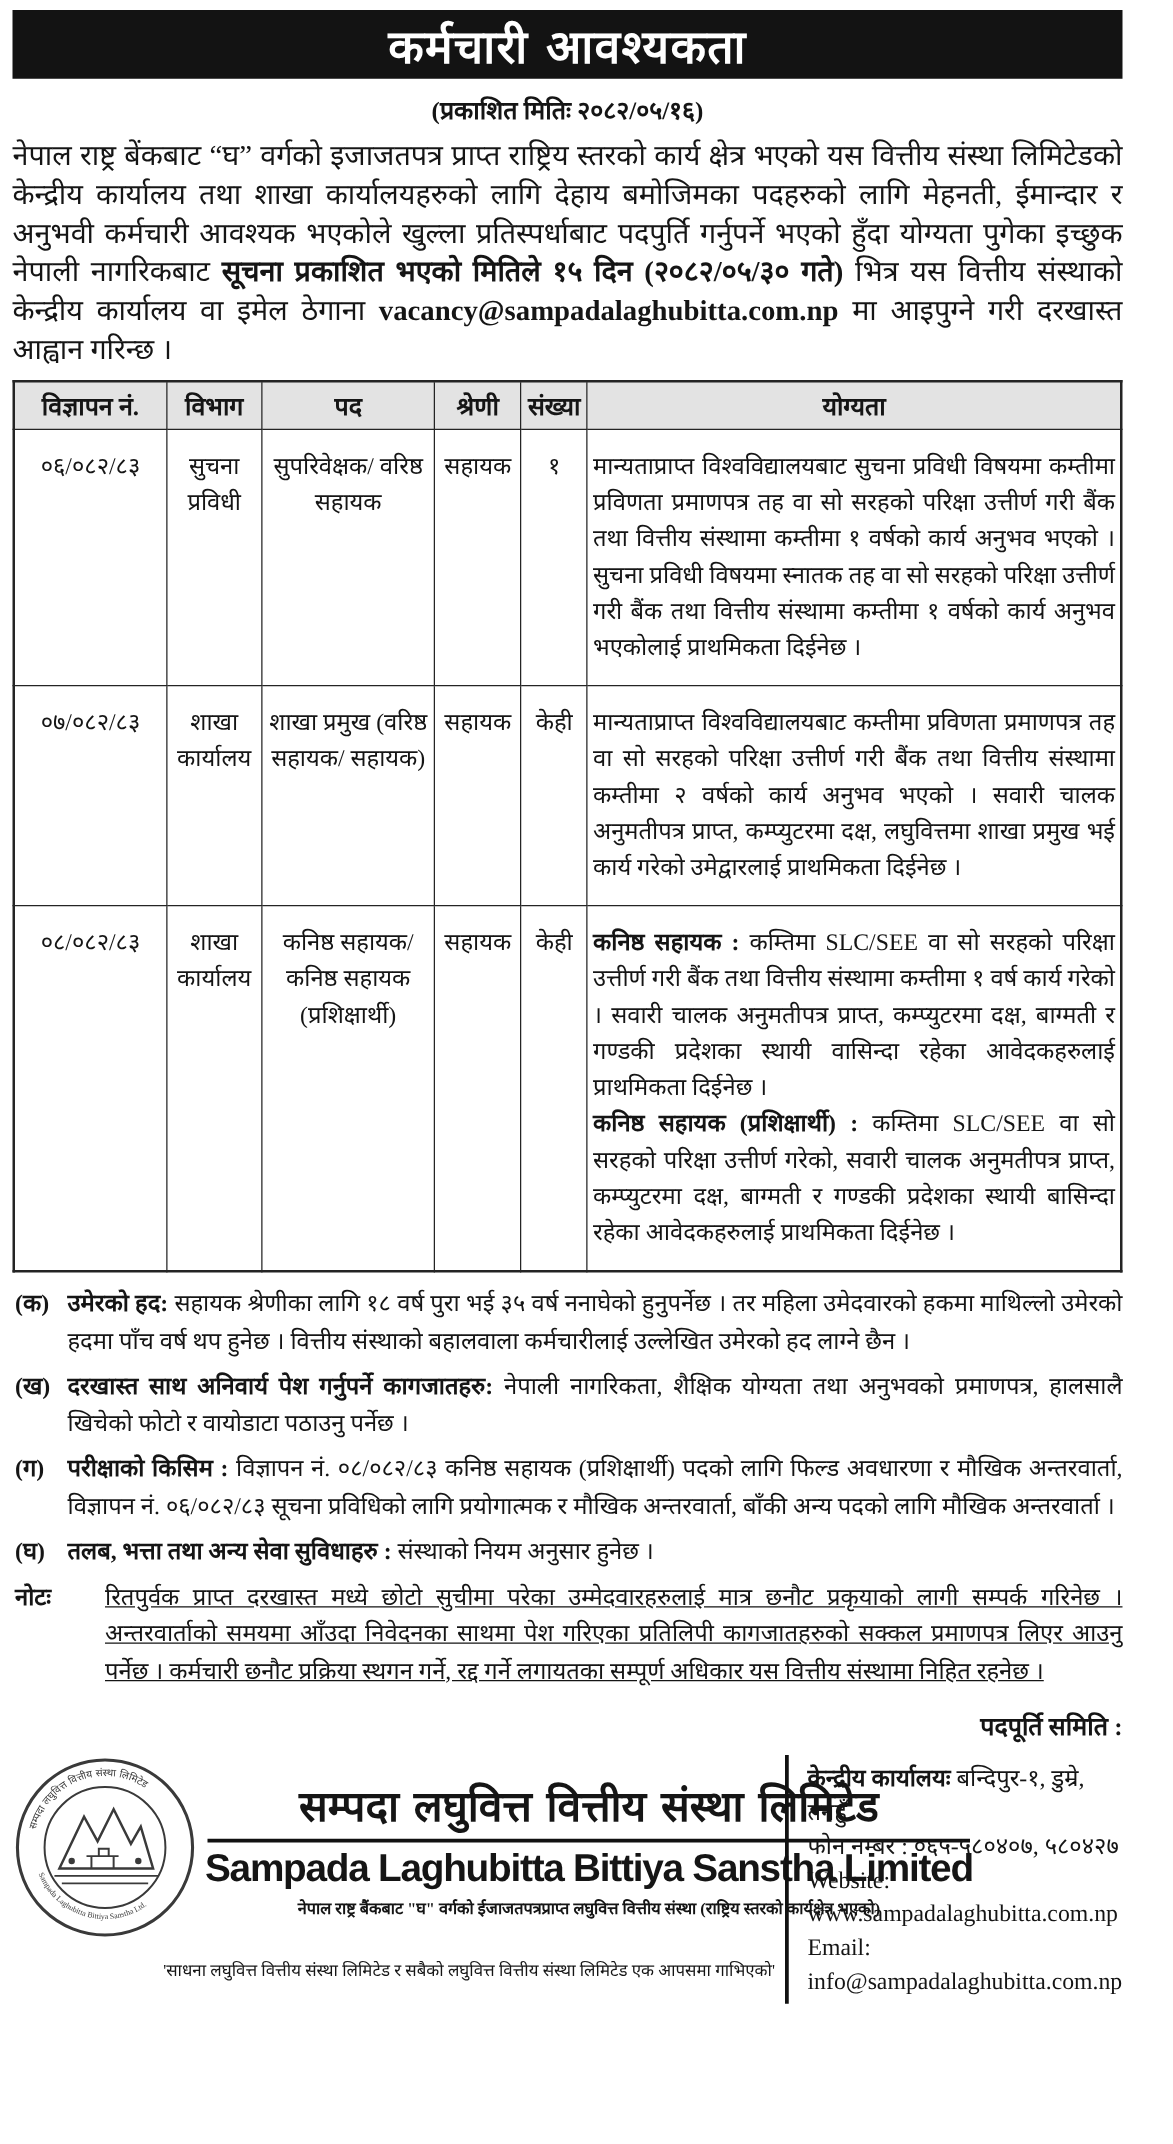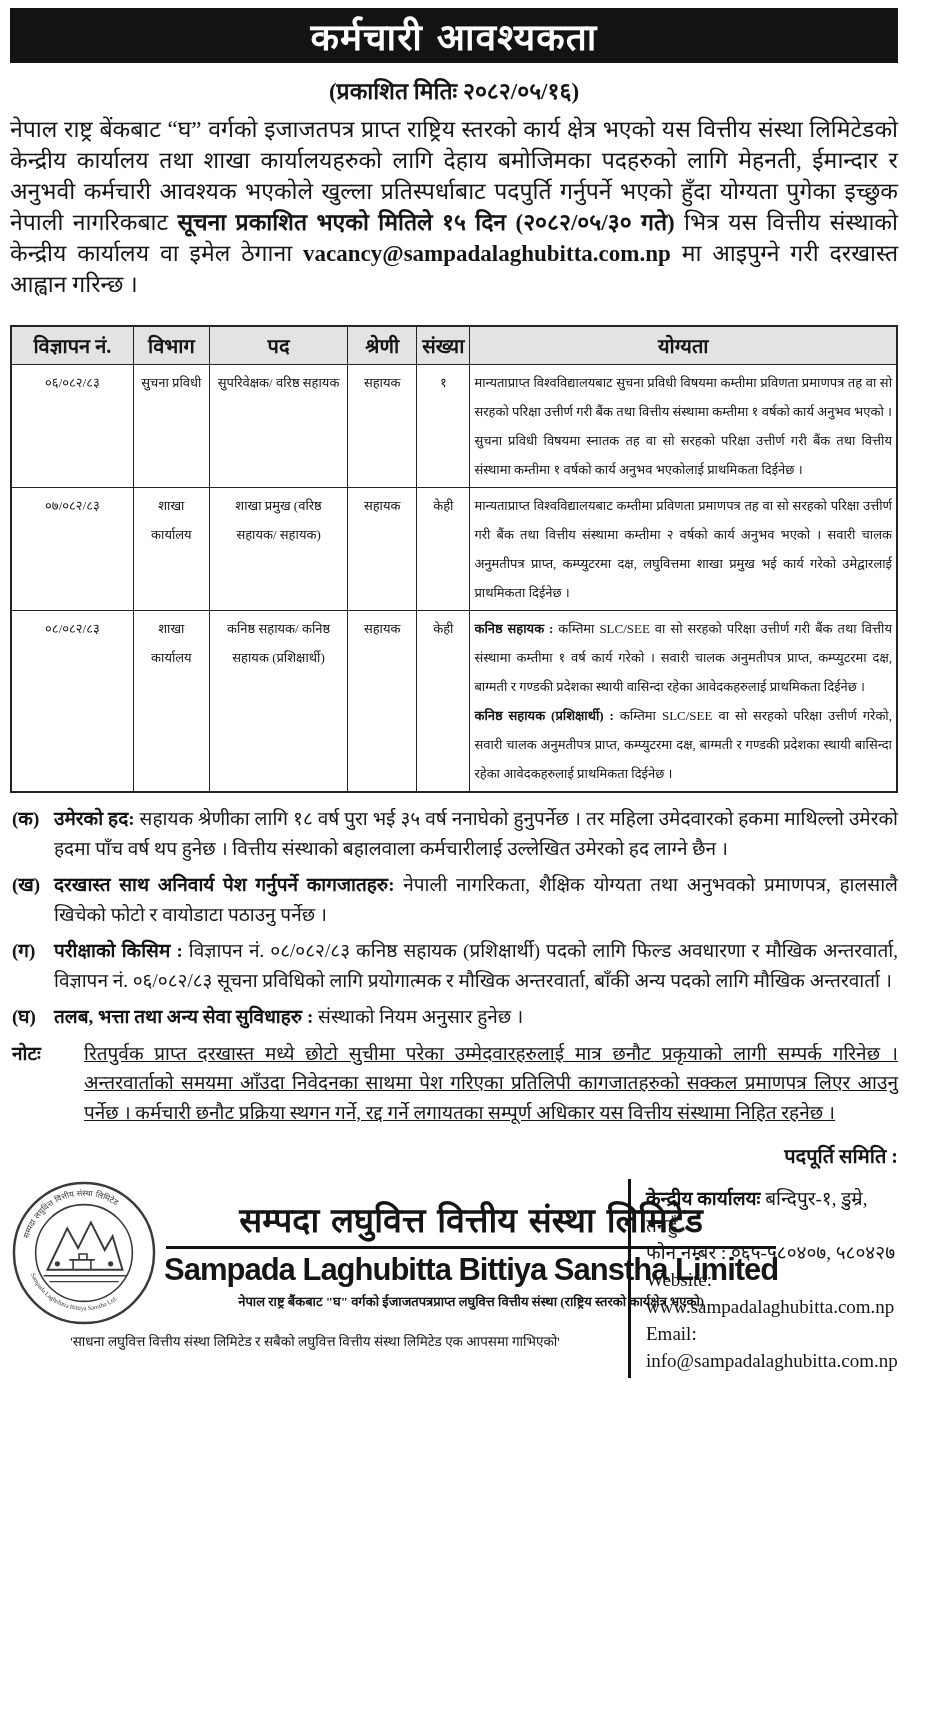--- a/index.html
+++ b/index.html
@@ -11,33 +11,33 @@
     padding: 8px 10px 6px 10px; position: relative;
   }
   .title-bar {
     background: #131313; color: #ffffff; height: 55px;
     display: flex; align-items: center; justify-content: center;
   }
   .title-bar .t {
     font-size: 37px; font-weight: bold; letter-spacing: 1px;
     font-family: "DejaVu Sans", sans-serif;
   }
-  .pub-date { text-align: center; font-weight: bold; font-size: 23px; margin-top: 11px; }
+  .pub-date { text-align: center; font-weight: bold; font-size: 20px; margin-top: 11px; }
   .intro { margin: 8px 0 0 0; font-size: 23px; line-height: 31px; text-align: justify; }
   .intro .latin { font-family: "Liberation Serif", serif; }
   table.vac {
-    width: 100%; border-collapse: collapse; margin-top: 25px;
+    width: 100%; border-collapse: collapse; margin-top: 9px;
     border: 2px solid #242424;
   }
   table.vac th, table.vac td { border: 1.6px solid #242424; }
   table.vac th {
     background: #e3e3e3; font-size: 20px; font-weight: bold; padding: 5px 2px;
   }
   table.vac td {
-    vertical-align: top; font-size: 13px; padding: 3px 4px;
+    vertical-align: top; font-size: 19px; padding: 15px 4px;
   }
   td.c { text-align: center; line-height: 29px; }
   td.qual { text-align: justify; line-height: 29px; padding: 4px 9px 6px 9px; }
   td.qual p { margin: 0; font-family: Liberation Serif, serif; }
   .notes { margin-top: 11px; }
   .note {
     position: relative; padding-left: 44px; font-size: 19px;
     line-height: 29.5px; text-align: justify; margin-top: 7px;
   }
   .note .nlbl { position: absolute; left: 2px; top: 0; font-weight: bold; }
@@ -50,21 +50,21 @@
   .np-name {
     font-size: 34px; font-weight: bold; white-space: nowrap;
     font-family: "DejaVu Sans", sans-serif; letter-spacing: 0px;
   }
   .rule { border-top: 3.5px solid #111; margin: 4px 2px 3px 2px; }
   .en-name {
     font-size: 31px; font-weight: bold; font-family: Liberation Sans, sans-serif;
     letter-spacing: -1px; white-space: nowrap;
   }
   .license { font-size: 13px; font-weight: bold; margin-top: 4px; white-space: nowrap; }
-  .tagline { font-size: 13.5px; margin-top: 5px; text-align: center; white-space: nowrap; }
+  .tagline { font-size: 13.5px; margin-top: 15px; text-align: right; white-space: nowrap; }
   .f-right {
     flex: 1; border-left: 3px solid #111; padding: 6px 0 4px 15px;
     display: flex; flex-direction: column; justify-content: space-between;
     font-size: 19px; line-height: 27px;
   }
   .f-right .latin { font-family: "Liberation Serif", serif; }
   svg.seal { flex: 0 0 auto; }
 </style>
 </head>
 <body>

